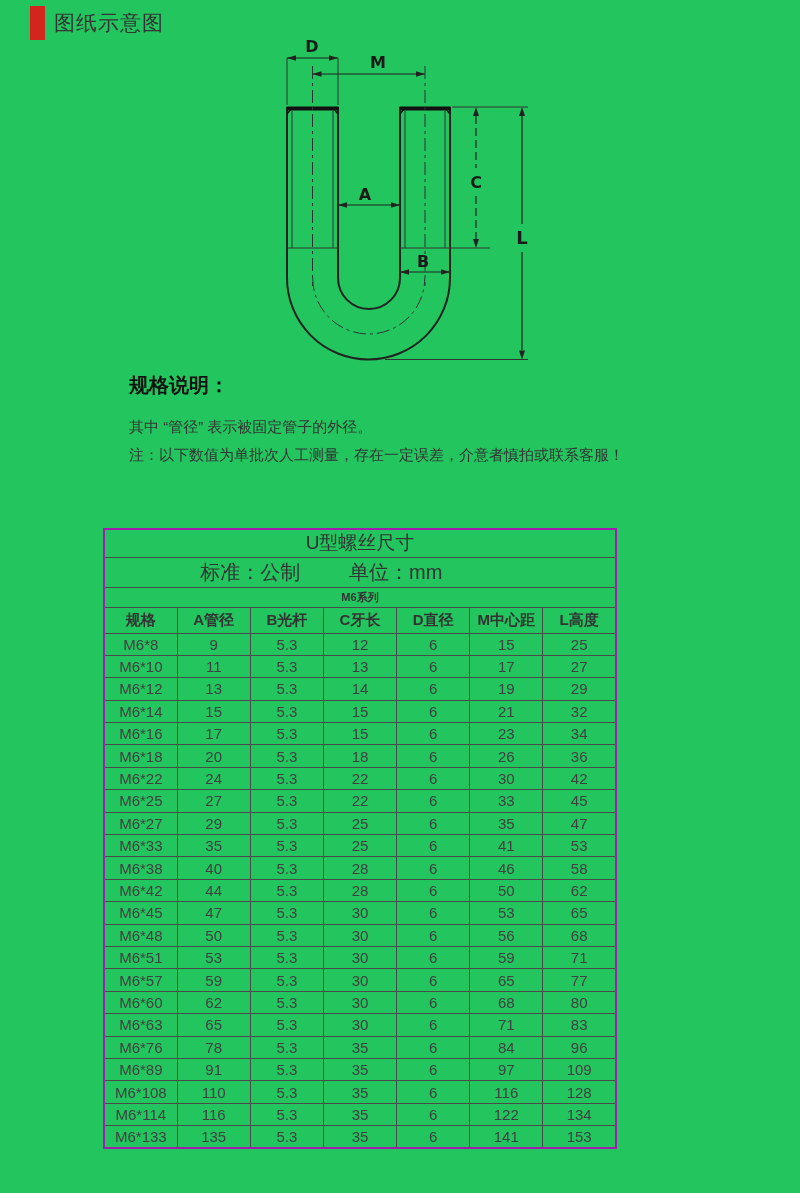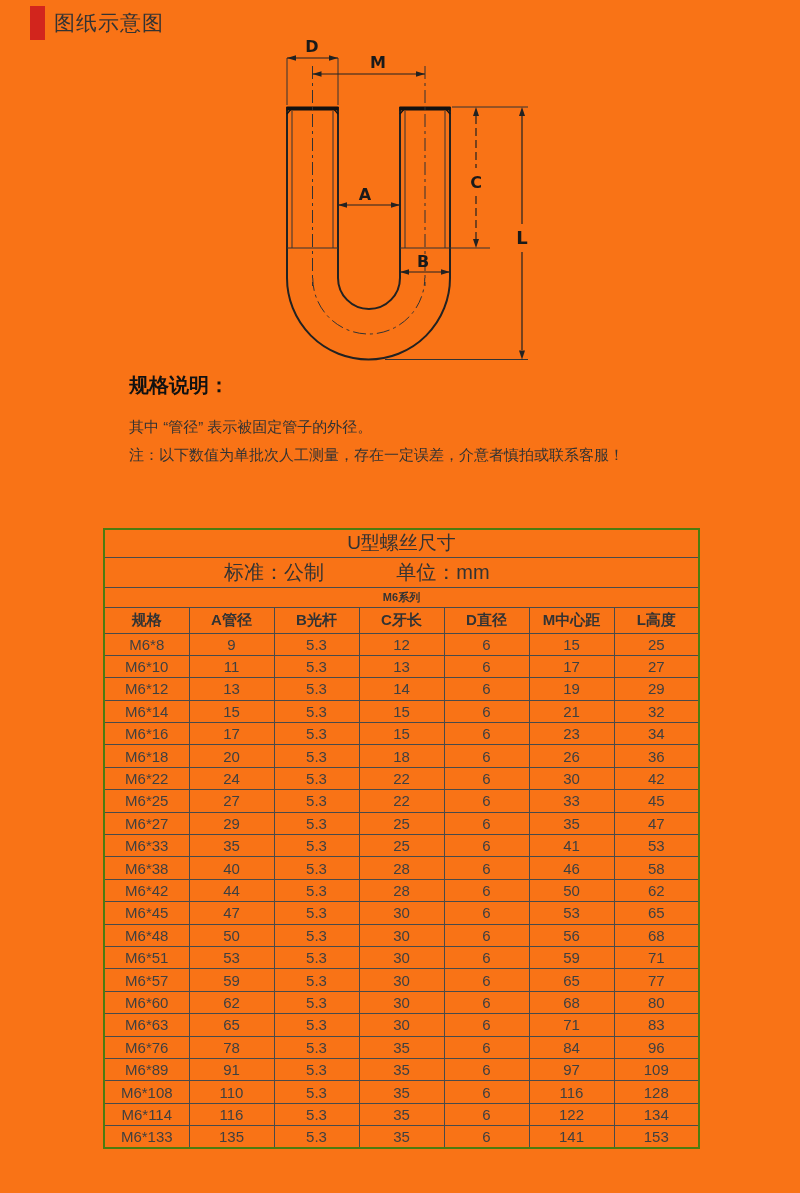--- a/index.html
+++ b/index.html
@@ -1,38 +1,38 @@
 <!DOCTYPE html>
 <html><head>
 <meta charset="utf-8">
 <style>
   * { margin:0; padding:0; box-sizing:border-box; }
   html,body { width:800px; height:1193px; background:#ffffff; overflow:hidden;
               font-family:"Liberation Sans","DejaVu Sans",sans-serif; }
-  .page { position:relative; width:800px; height:1193px; background:#f97316; }
+  .page { position:relative; width:800px; height:1193px; background:#22c55e; }
 
   
   .sec-head { position:absolute; left:30px; top:6px; display:flex; align-items:center; }
   .red-bar { width:15px; height:34px; background:#d2251d; margin-right:9px; }
   .sec-title { font-size:21px; color:#333; letter-spacing:1px; }
 
   
   .drawing { position:absolute; left:250px; top:28px; width:290px; height:350px; }
   .drawing svg { width:100%; height:100%; }
   .dim-label { font-family:"DejaVu Sans",sans-serif; font-weight:bold; font-size:16px; fill:#1a1a1a; }
 
   
   .spec { position:absolute; left:129px; top:372px; width:600px; }
   .spec-heading { font-size:20px; font-weight:bold; color:#111; margin-bottom:14px; }
   .spec-line { font-size:15px; color:#333; line-height:28px; }
 
   
   .tbl-wrap { position:absolute; left:103px; top:528px; width:597px; }
-  table.dims { width:597px; border-collapse:collapse; table-layout:fixed;
-               border:2px solid #4d7c0f; }
+  table.dims { width:514px; border-collapse:collapse; table-layout:fixed;
+               border:2px solid #a21caf; }
   table.dims td, table.dims th { border:1px solid #4a4a4a; text-align:center;
                vertical-align:middle; color:#3d3d3d; padding:0; }
   tr.t-title td { height:28px; font-size:19px; color:#333; }
   tr.t-meta td { height:30px; position:relative; font-size:20px; color:#333; }
   tr.t-meta .meta-std { position:absolute; left:28.5%; top:50%; transform:translate(-50%,-50%); white-space:nowrap; }
   tr.t-meta .meta-unit { position:absolute; left:57%;  top:50%; transform:translate(-50%,-50%); white-space:nowrap; }
   tr.t-series td { height:20px; font-size:11px; font-weight:bold; color:#333; }
   tr.t-head th { height:26px; font-size:15px; font-weight:bold; color:#333; }
   tbody.t-body td { height:22.4px; font-size:15px; color:#404040; }
 </style>

